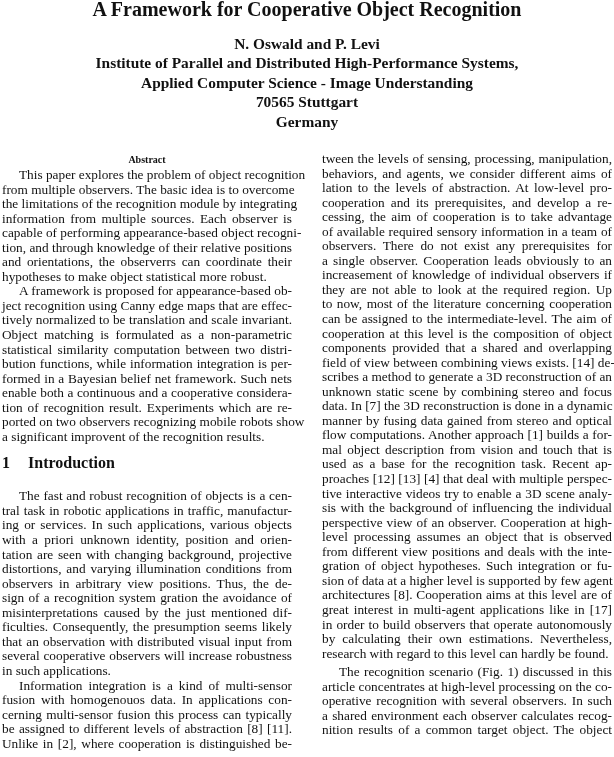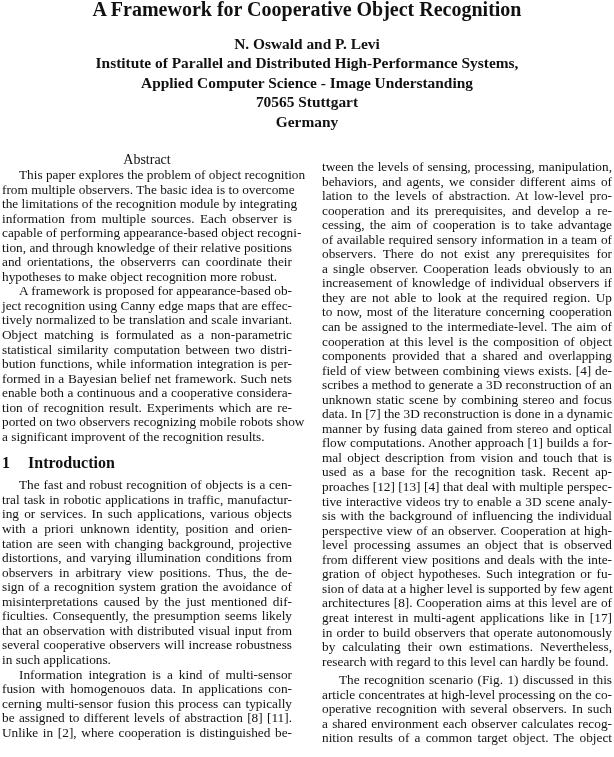--- a/index.html
+++ b/index.html
@@ -16,32 +16,32 @@
   .affil {
     position: absolute; left: 0; top: 34px; width: 614px; text-align: center;
     font-family: "Liberation Serif", serif; font-size: 15.4px; line-height: 19.4px;
   }
   .affil div { white-space: nowrap; font-weight: bold; }
   .col {
     position: absolute; top: 152px;
     font-family: "Liberation Serif", serif; font-size: 13.3px; line-height: 14.55px;
   }
   .col.left { left: 2px; width: 290px; }
-  .col.right { left: 322px; width: 290px; top: 160px; }
+  .col.right { left: 322px; width: 290px; top: 152px; }
   .ln { white-space: nowrap; display: block; text-align: justify; text-align-last: justify; height: 14.55px; }
   .ln.last { text-align-last: left; }
   .ind { padding-left: 17px; }
   .abs-h {
-    text-align: center; font-weight: normal; font-size: 14px; line-height: 16px; height: 16px;
+    text-align: center; font-weight: bold; font-size: 10px; line-height: 16px; height: 16px;
     margin-bottom: 0px;
   }
   .it { }
   .sec-h {
     font-weight: bold; font-size: 16px; line-height: 18px; height: 18px;
-    margin-top: 10px; margin-bottom: 6px; white-space: nowrap;
+    margin-top: 10px; margin-bottom: 17px; white-space: nowrap;
   }
   .sec-h .num { display: inline-block; width: 26px; }
   .gap { height: 4px; }
 </style>
 </head>
 <body>
 
 <div class="title">A Framework for Cooperative Object Recognition</div>
 
 <div class="affil">
@@ -55,21 +55,21 @@
 <div class="col left">
   <div class="abs-h">Abstract</div>
   <div class="it" id="abs0">
       <span class="ln ind">This paper explores the problem of object recognition</span>
       <span class="ln">from multiple observers. The basic idea is to overcome</span>
       <span class="ln">the limitations of the recognition module by integrating</span>
       <span class="ln">information from multiple sources. Each observer is</span>
       <span class="ln">capable of performing appearance-based object recogni-</span>
       <span class="ln">tion, and through knowledge of their relative positions</span>
       <span class="ln">and orientations, the observerrs can coordinate their</span>
-      <span class="ln last">hypotheses to make object recognition more robust.</span>
+      <span class="ln last">hypotheses to make object statistical more robust.</span>
     </div>
   <div class="it" id="abs1">
       <span class="ln ind">A framework is proposed for appearance-based ob-</span>
       <span class="ln">ject recognition using Canny edge maps that are effec-</span>
       <span class="ln">tively normalized to be translation and scale invariant.</span>
       <span class="ln">Object matching is formulated as a non-parametric</span>
       <span class="ln">statistical similarity computation between two distri-</span>
       <span class="ln">bution functions, while information integration is per-</span>
       <span class="ln">formed in a Bayesian belief net framework. Such nets</span>
       <span class="ln">enable both a continuous and a cooperative considera-</span>
@@ -113,21 +113,21 @@
       <span class="ln">cessing, the aim of cooperation is to take advantage</span>
       <span class="ln">of available required sensory information in a team of</span>
       <span class="ln">observers. There do not exist any prerequisites for</span>
       <span class="ln">a single observer. Cooperation leads obviously to an</span>
       <span class="ln">increasement of knowledge of individual observers if</span>
       <span class="ln">they are not able to look at the required region. Up</span>
       <span class="ln">to now, most of the literature concerning cooperation</span>
       <span class="ln">can be assigned to the intermediate-level. The aim of</span>
       <span class="ln">cooperation at this level is the composition of object</span>
       <span class="ln">components provided that a shared and overlapping</span>
-      <span class="ln">field of view between combining views exists. [4] de-</span>
+      <span class="ln">field of view between combining views exists. [14] de-</span>
       <span class="ln">scribes a method to generate a 3D reconstruction of an</span>
       <span class="ln">unknown static scene by combining stereo and focus</span>
       <span class="ln">data. In [7] the 3D reconstruction is done in a dynamic</span>
       <span class="ln">manner by fusing data gained from stereo and optical</span>
       <span class="ln">flow computations. Another approach [1] builds a for-</span>
       <span class="ln">mal object description from vision and touch that is</span>
       <span class="ln">used as a base for the recognition task. Recent ap-</span>
       <span class="ln">proaches [12] [13] [4] that deal with multiple perspec-</span>
       <span class="ln">tive interactive videos try to enable a 3D scene analy-</span>
       <span class="ln">sis with the background of influencing the individual</span>

